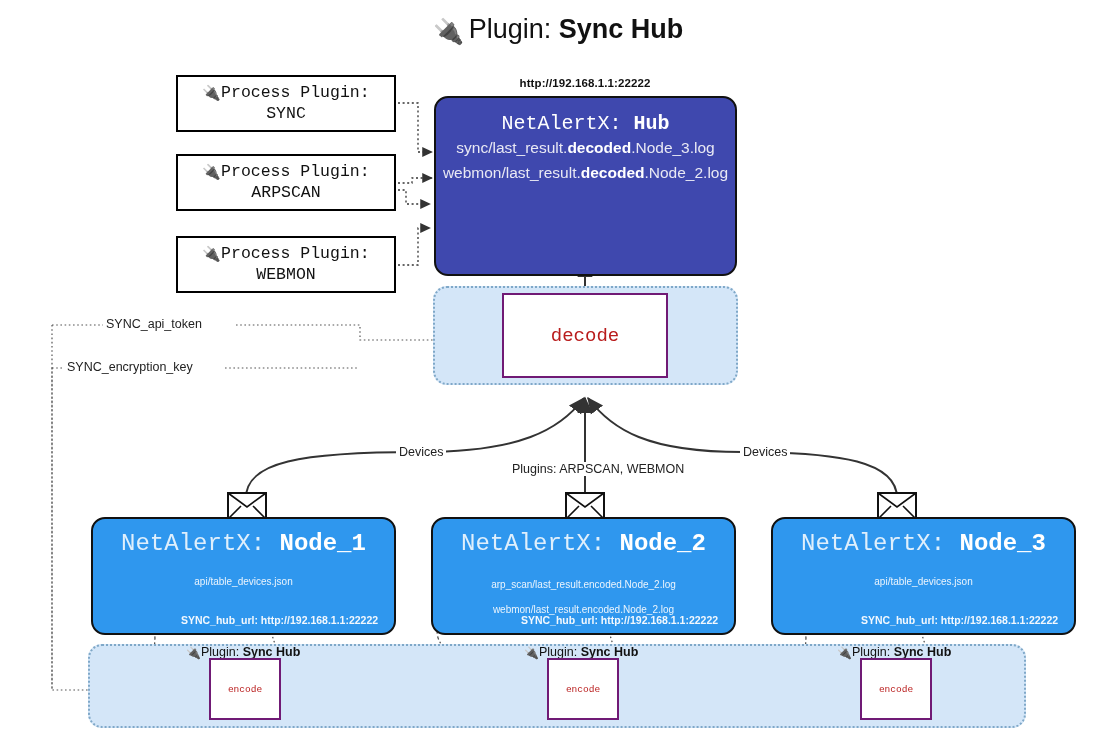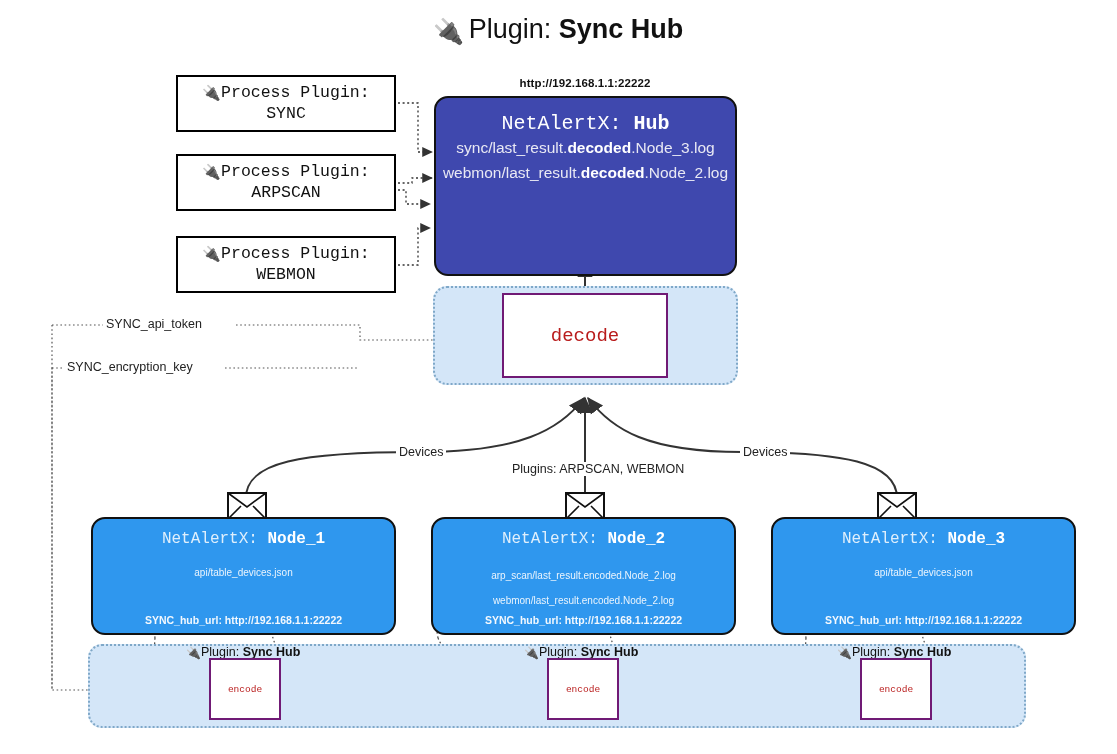--- a/index.html
+++ b/index.html
@@ -43,26 +43,26 @@
   #decode{left:502px;top:293px;width:166px;height:85px;font-size:19px;}
   .encode{width:72px;height:62px;font-size:9.5px;}
 
   
   .elabel{font-size:12.5px;color:#222;background:#fff;padding:0 3px;white-space:nowrap;}
 
   
   .node{border:2px solid #111;border-radius:14px;background:#2f97ee;color:#fff;
         width:305px;height:118px;}
   .nodeTitle{margin-top:11px;text-align:center;
-        font-family:"Liberation Mono","DejaVu Sans Mono",monospace;font-size:16px;
+        font-family:"Liberation Mono","DejaVu Sans Mono",monospace;font-size:24px;
         color:#dfeffc;}
   .nodeTitle .b{font-weight:bold;color:#fff;}
   .nodeline{text-align:center;font-size:10px;color:#eaf4fd;line-height:25px;white-space:nowrap;}
   .nodeurl{position:absolute;left:0;width:100%;bottom:7px;text-align:center;
-           font-size:10.5px;font-weight:bold;color:#f2f8fe;white-space:nowrap;}
+           font-size:10.5px;font-weight:bold;color:#f2f8fe;white-space:nowrap;padding-left:36px;}
 
   
   .pluglabel{font-size:12.5px;color:#111;white-space:nowrap;}
   .pluglabel .b{font-weight:bold;}
   .pluglabel .plug{font-family:"DejaVu Sans",sans-serif;font-size:12px;vertical-align:-1px;}
 
   
   .env{width:40px;height:28px;}
 </style>
 </head>

